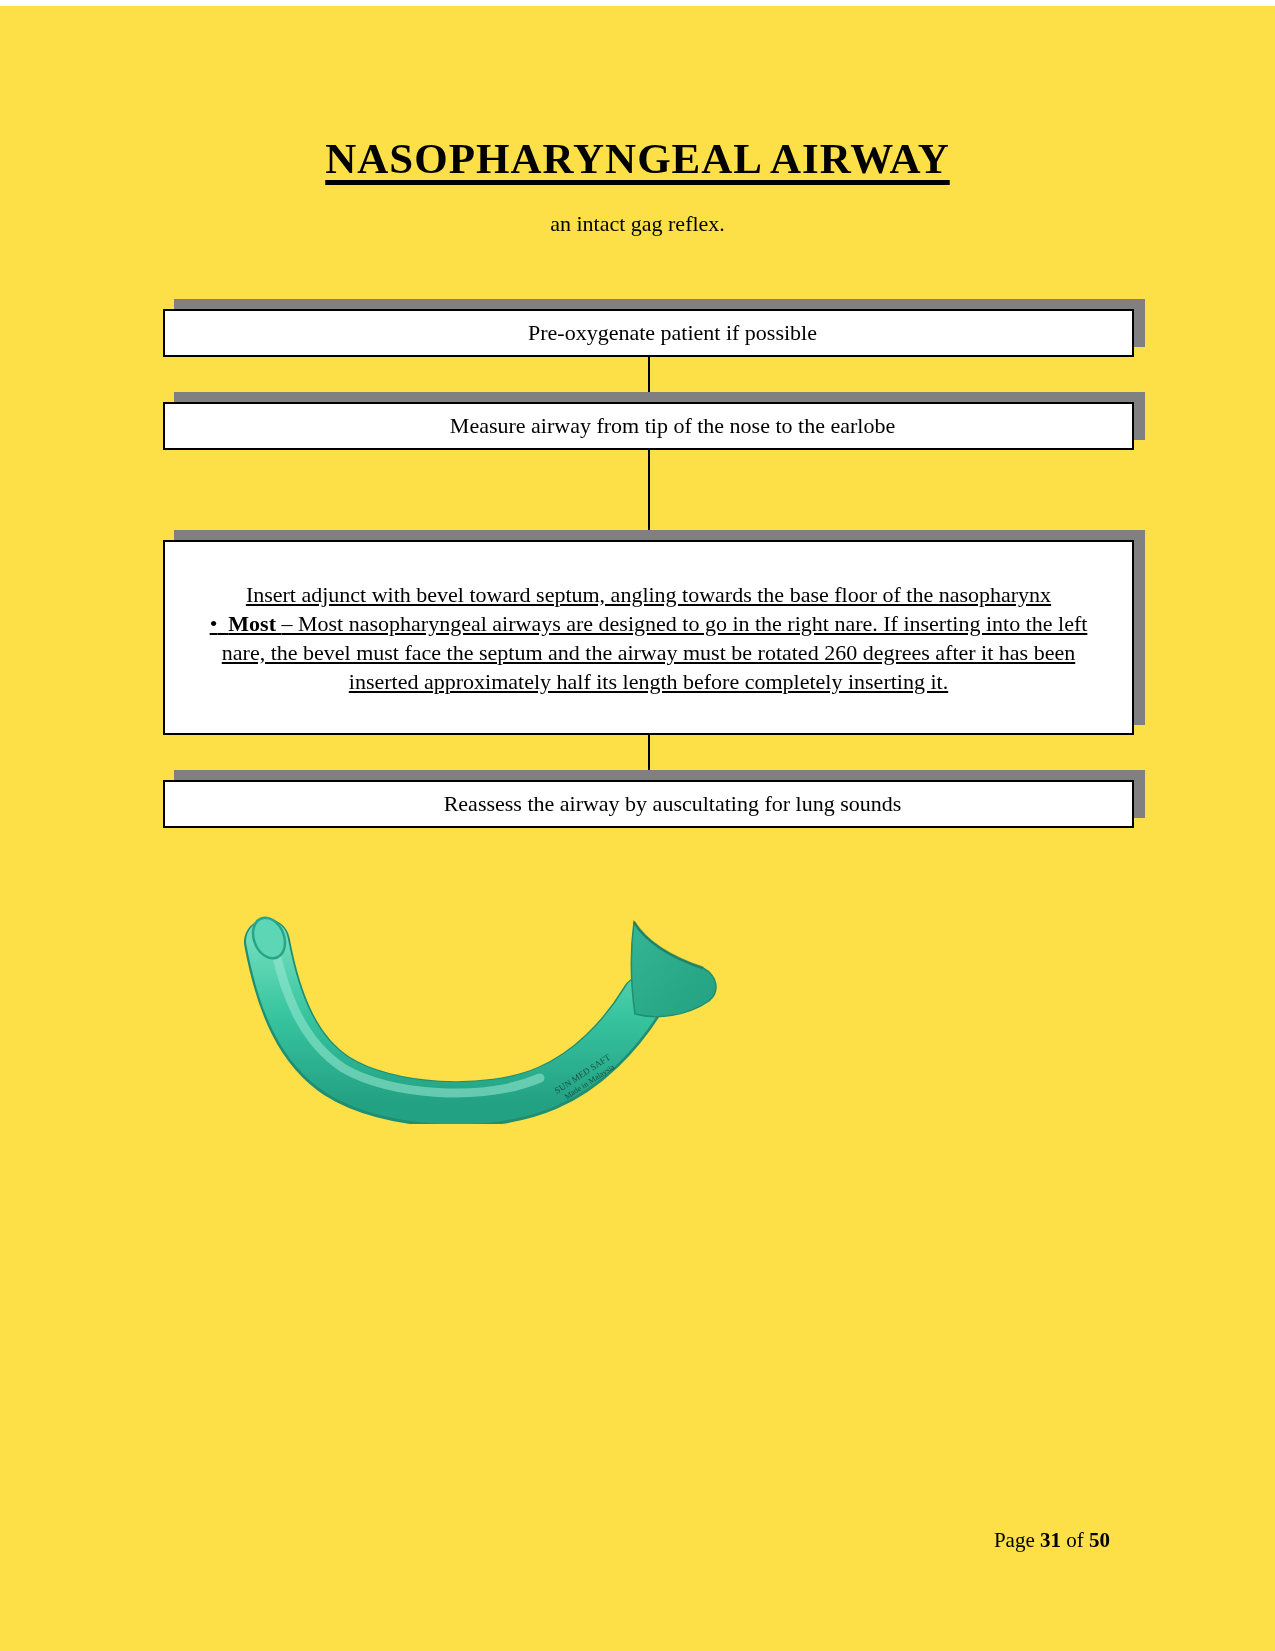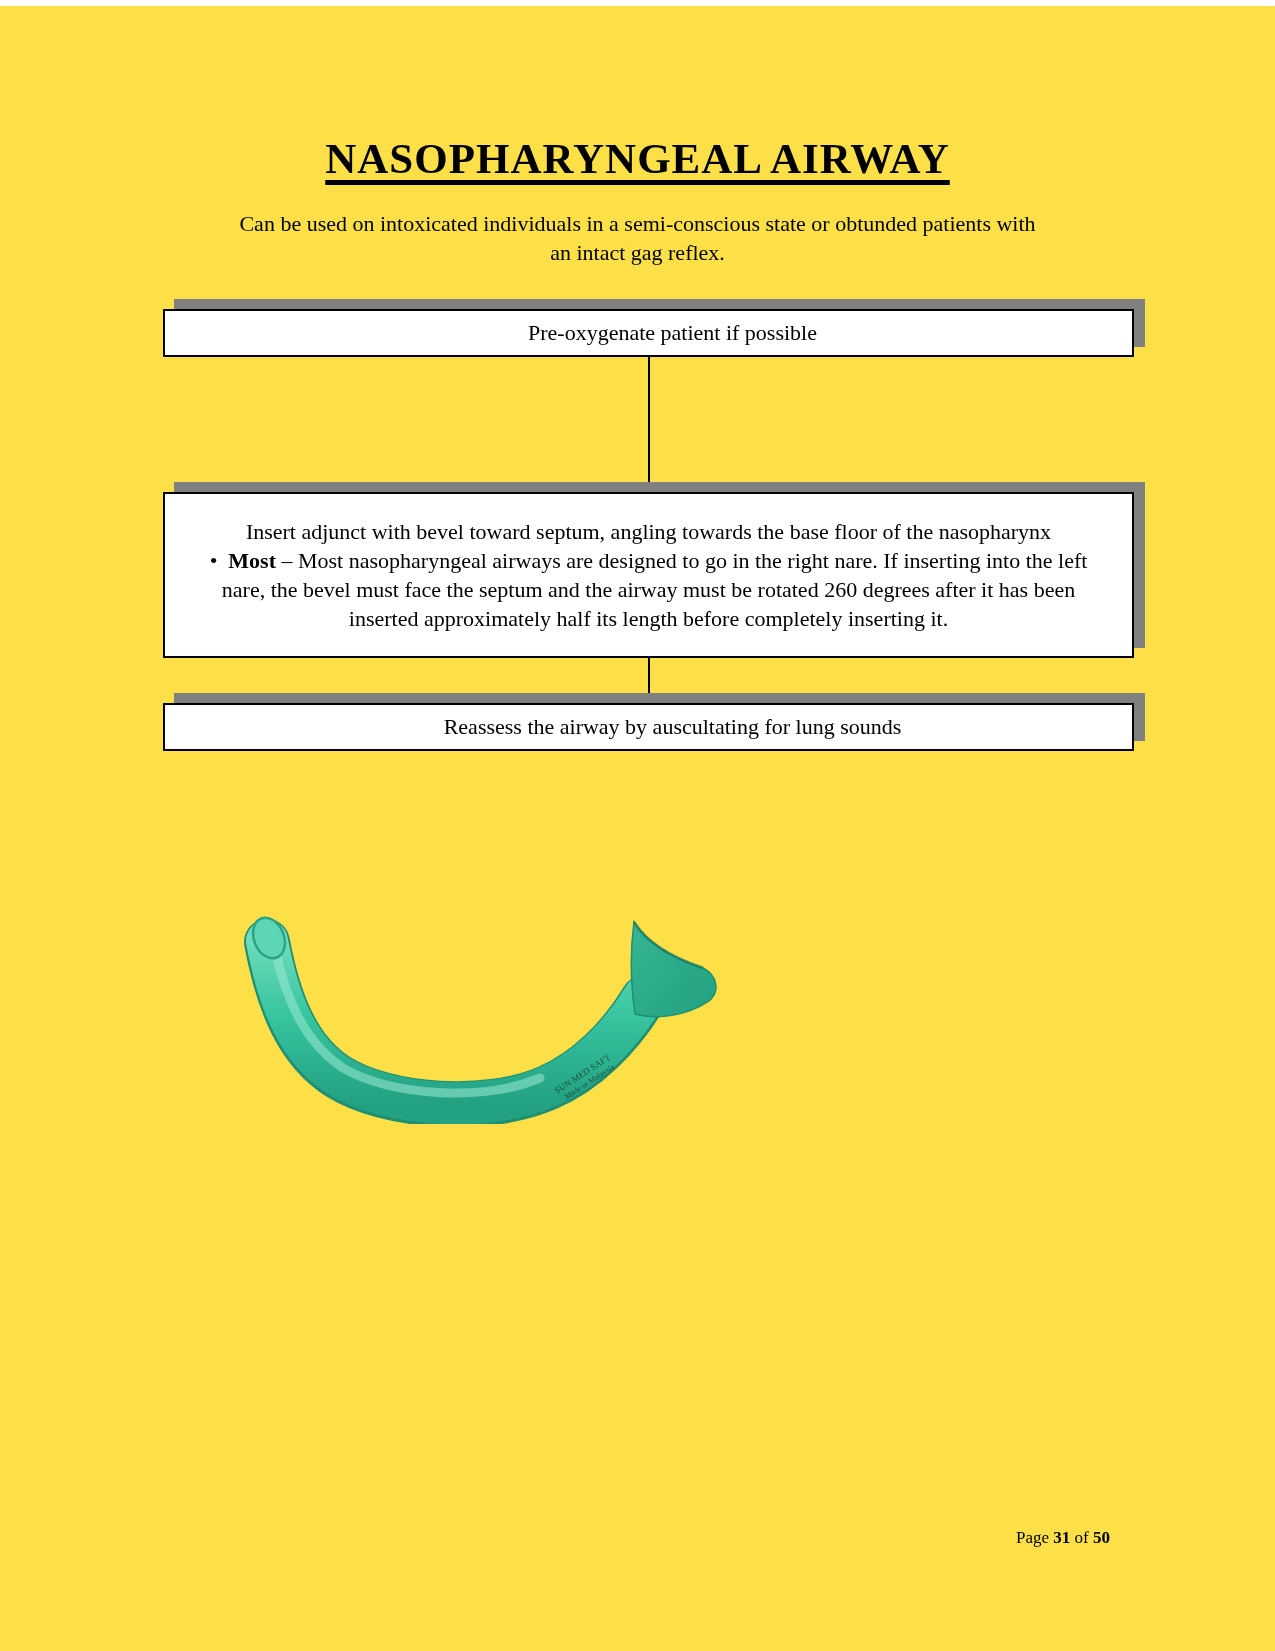--- a/index.html
+++ b/index.html
@@ -68,21 +68,21 @@
     width: 100%;
     display: flex;
     flex-direction: column;
     align-items: center;
     justify-content: center;
     font-size: 22px;
     text-align: center;
     padding-left: 48px;
   }
   .box.small { height: 48px; }
-  .box.large { height: 166px; padding: 8px 32px; line-height: 29px; }
+  .box.large { height: 195px; padding: 8px 32px; line-height: 29px; text-decoration: underline; }
   .box.large .note { max-width: 900px; margin: 0 auto; }
   .box.large .note b { font-weight: bold; }
   .connector {
     width: 2px;
     height: 45px;
     margin: 0 auto;
     background: #000000;
   }
 
   
@@ -92,49 +92,54 @@
     left: 235px;
     width: 490px;
     height: 230px;
   }
 
   
   .footer {
     position: absolute;
     top: 1522px;
     right: 165px;
-    font-size: 17px;
+    font-size: 21px;
   }
   .footer .bold { font-weight: bold; }
 </style>
 </head>
 <body>
 
 <div class="page">
 
   <div class="title">
     <span>NASOPHARYNGEAL AIRWAY</span>
   </div>
 
   <div class="intro">
-    <div>Can be used on intoxicated individuals in a semi-conscious state or obtunded patients with</div>
     <div>an intact gag reflex.</div>
   </div>
 
   <div class="flowchart">
 
     <div class="step">
       <div class="shadow"></div>
       <div class="box small">
         <span>Pre-oxygenate patient if possible</span>
       </div>
     </div>
 
     <div class="connector"></div>
 
+    <div class="step">
+      <div class="shadow"></div>
+      <div class="box small">
+        <span>Measure airway from tip of the nose to the earlobe</span>
+      </div>
+    </div>
 
     <div class="connector"></div>
 
 
     <div class="connector"></div>
 
     <div class="step">
       <div class="shadow"></div>
       <div class="box large">
         <div>Insert adjunct with bevel toward septum, angling towards the base floor of the nasopharynx</div>

